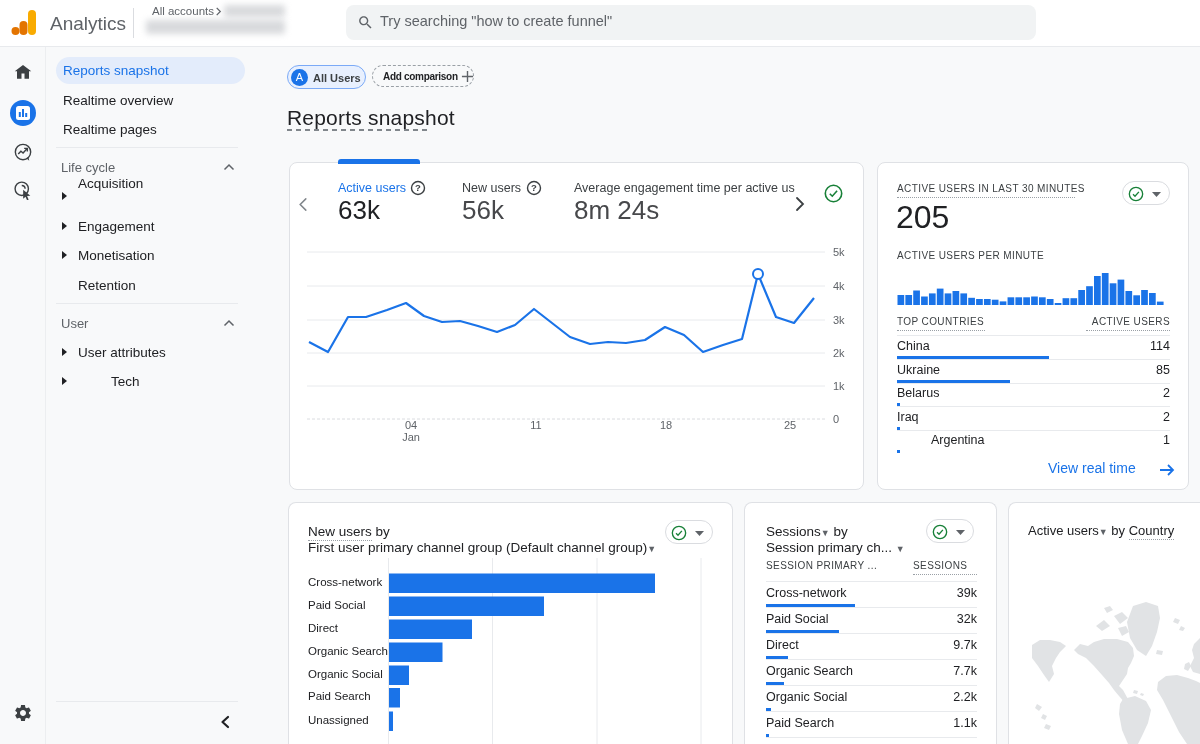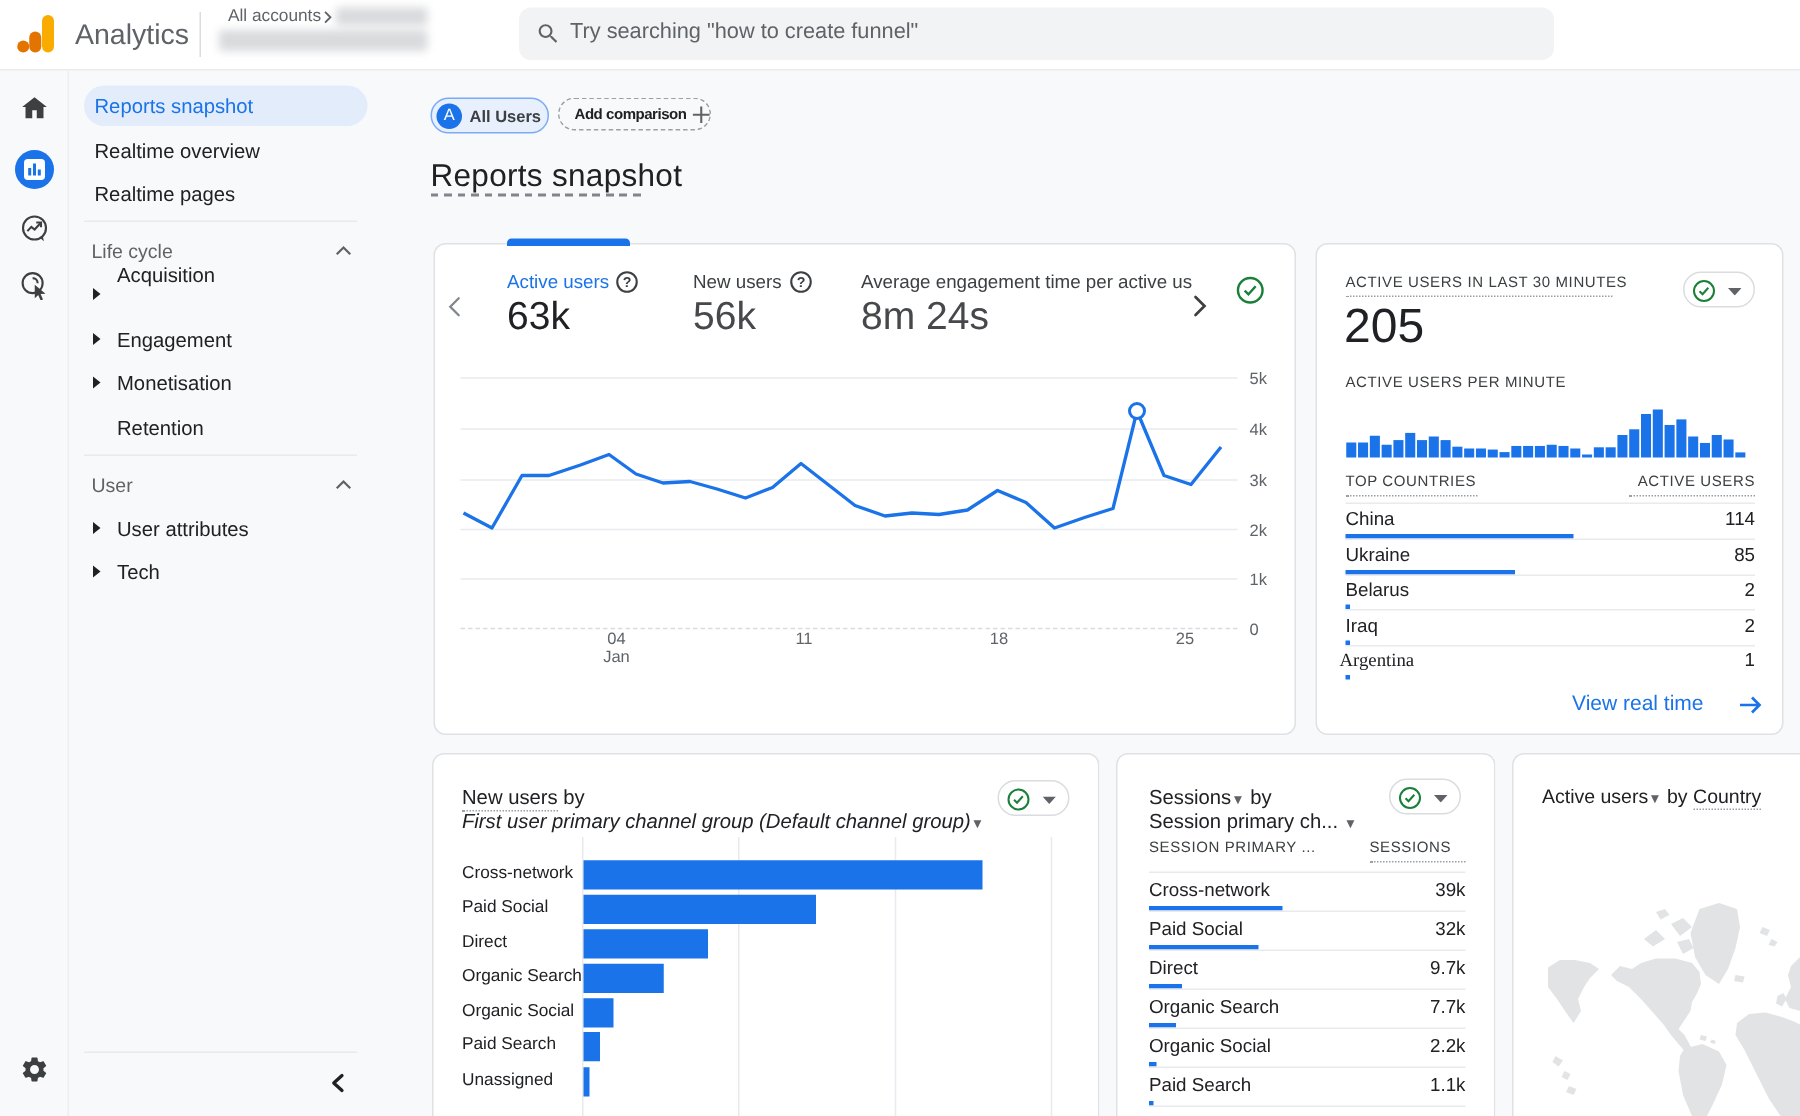--- a/index.html
+++ b/index.html
@@ -101,21 +101,21 @@
     <div class="nav2" style="top:201px;">Monetisation</div>
     <div class="nav2" style="top:231px;">Retention</div>
     <div class="navdiv" style="top:256px;"></div>
     <div class="navhdr" style="top:269px;">User</div>
     <svg class="abs" style="left:176px;top:272px" width="12" height="8" viewBox="0 0 12 8">
         <path d="M1.5 6.5L6 2l4.5 4.5" stroke="#5f6368" stroke-width="1.5" fill="none"></path>
       </svg>
     <div class="tri" style="top:301px;"></div>
     <div class="nav2" style="top:298px;">User attributes</div>
     <div class="tri" style="top:330px;"></div>
-    <div class="nav2" style="top:327px;">Tech</div>
+    <div class="nav2" style="top:327px;margin-left:33px;">Tech</div>
     <div class="navdiv" style="top:654px;"></div>
     <svg class="abs" style="left:172px;top:668px" width="12" height="14" viewBox="0 0 12 14">
         <path d="M9 2L3.5 7 9 12" stroke="#202124" stroke-width="2.2" fill="none" stroke-linecap="round" stroke-linejoin="round"></path>
       </svg>
   </div>
 
   <div id="main">
 
     <div class="abs" style="left:40px;top:18px;width:79px;height:24px;border:1px solid #7baaf7;background:#e8f0fe;border-radius:13px;">
       <div class="abs" style="left:3px;top:3px;width:17px;height:17px;border-radius:50%;background:#1a73e8;color:#fff;font-size:11px;text-align:center;line-height:17px;">A</div>
@@ -249,33 +249,33 @@
       <div class="abs" style="left:650px;top:333px;width:113px;height:3px;background:#1a73e8;"></div>
       <div class="abs" style="left:650px;top:336px;width:273px;height:1px;background:#e8eaed;"></div>
       <div class="abs" style="left:650px;top:339px;font-size:12.5px;color:#202124;">Belarus</div>
       <div class="abs" style="right:30px;top:339px;font-size:12.5px;color:#202124;">2</div>
       <div class="abs" style="left:650px;top:356px;width:3px;height:3px;background:#1a73e8;"></div>
       <div class="abs" style="left:650px;top:359px;width:273px;height:1px;background:#e8eaed;"></div>
       <div class="abs" style="left:650px;top:363px;font-size:12.5px;color:#202124;">Iraq</div>
       <div class="abs" style="right:30px;top:363px;font-size:12.5px;color:#202124;">2</div>
       <div class="abs" style="left:650px;top:380px;width:3px;height:3px;background:#1a73e8;"></div>
       <div class="abs" style="left:650px;top:383px;width:273px;height:1px;background:#e8eaed;"></div>
-      <div class="abs" style="left:646px;top:386px;font-size:12.5px;color:#202124;font-family:Liberation Serif, serif;">Argentina</div>
+      <div class="abs" style="left:684px;top:386px;font-size:12.5px;color:#202124;">Argentina</div>
       <div class="abs" style="right:30px;top:386px;font-size:12.5px;color:#202124;">1</div>
       <div class="abs" style="left:650px;top:403px;width:3px;height:3px;background:#1a73e8;"></div>
       <div class="abs" style="left:801px;top:413px;font-size:14px;font-weight:normal;color:#1a73e8;">View real time</div>
       <svg class="abs" style="left:912px;top:416px" width="16" height="14" viewBox="0 0 16 14">
           <path d="M1 7h13M9 2l5 5-5 5" fill="none" stroke="#1a73e8" stroke-width="1.8"></path>
         </svg>
     </div>
 
     <div class="card" style="left:41px;top:455px;width:445px;height:242px;border-bottom:none;border-radius:8px 8px 0 0;"></div>
     <div id="card3content">
       <div class="abs" style="left:61px;top:477px;font-size:13.5px;color:#202124;"><span style="border-bottom:1px dotted #9aa0a6;padding-bottom:1px;">New users</span> by</div>
-      <div class="abs" style="left:61px;top:493px;font-size:13.5px;color:#202124;font-style:italic;">First user primary channel group (Default channel group)<span style="font-size:9px;color:#5f6368;">▼</span></div>
+      <div class="abs" style="left:61px;top:493px;font-size:13.5px;color:#202124;">First user primary channel group (Default channel group)<span style="font-size:9px;color:#5f6368;">▼</span></div>
       <div class="abs" style="left:418px;top:473px;width:48px;height:24px;border:1px solid #dadce0;border-radius:13px;background:#fff;">
         <svg class="abs" style="left:4px;top:3px" width="18" height="18" viewBox="0 0 20 20">
             <circle cx="10" cy="10" r="7.4" fill="none" stroke="#188038" stroke-width="1.5"></circle>
             <path d="M6.7 10.2l2.2 2.2 4.3-4.8" fill="none" stroke="#188038" stroke-width="1.5"></path>
           </svg>
         <svg class="abs" style="left:29px;top:10px" width="9" height="5" viewBox="0 0 9 5">
             <path d="M0 0h9L4.5 5z" fill="#5f6368"></path>
           </svg>
       </div>
       <div class="abs" style="left:61px;top:529px;font-size:11.5px;color:#202124;">Cross-network</div>

